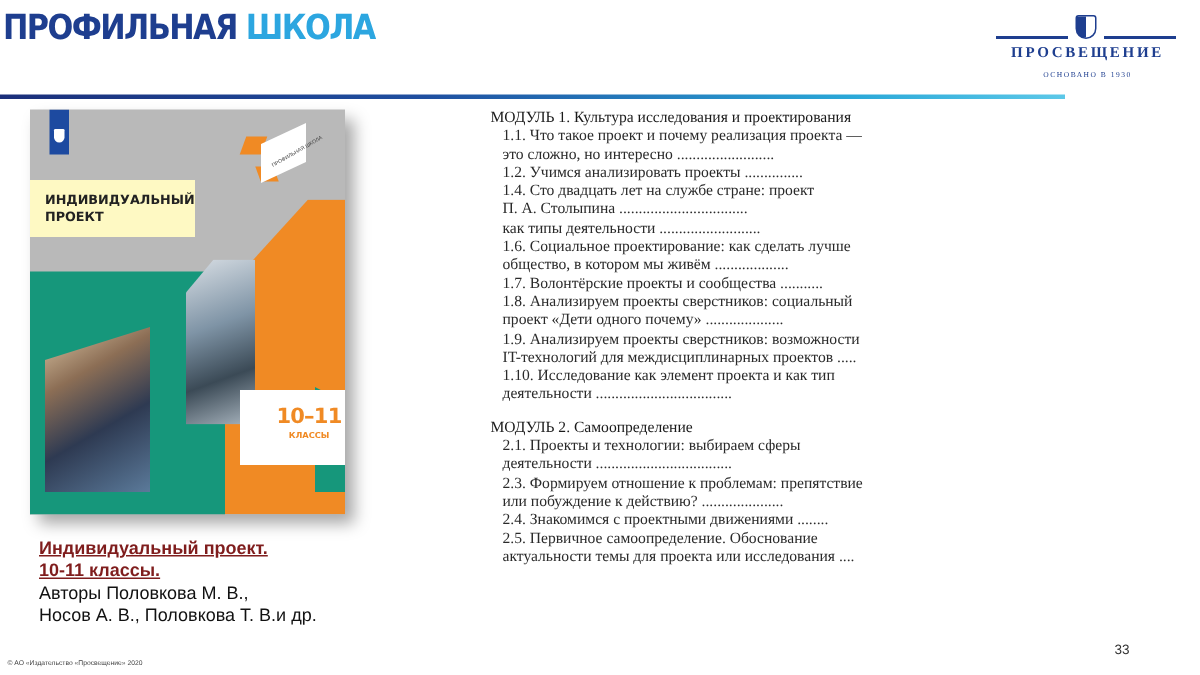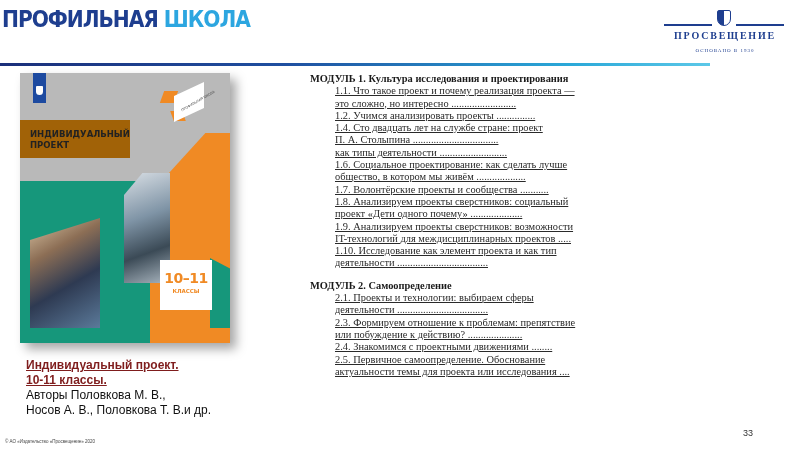--- a/index.html
+++ b/index.html
@@ -11,44 +11,44 @@
   .logo { position:absolute; left:660px; top:8px; width:130px; height:50px; }
   .logo .shield { position:absolute; left:57px; top:2px; width:14px; height:16px; border-radius:2px 2px 7px 7px; background:linear-gradient(90deg,#1e3e8f 50%,#ffffff 50%); border:1.5px solid #1e3e8f; box-sizing:border-box; }
   .logo .line-l { position:absolute; left:4px; top:16px; width:48px; height:1.5px; background:#1e3e8f; }
   .logo .line-r { position:absolute; left:76px; top:16px; width:48px; height:1.5px; background:#1e3e8f; }
   .logo .name { position:absolute; left:0; top:22px; width:130px; text-align:center; font-family:"Liberation Serif", serif; font-weight:bold; font-size:10px; letter-spacing:1.8px; color:#1e3e8f; }
   .logo .since { position:absolute; left:0; top:40px; width:130px; text-align:center; font-family:"Liberation Serif", serif; font-size:5px; letter-spacing:1px; color:#1e3e8f; }
 
   .cover { position:absolute; left:20px; top:73px; width:210px; height:270px; background:#b9b9b9; overflow:hidden; box-shadow:6px 6px 10px rgba(0,0,0,0.35); }
   .cover .pub-badge { position:absolute; left:13px; top:0; width:13px; height:30px; background:#1d4aa0; }
   .cover .pub-badge::after { content:""; position:absolute; left:3px; top:13px; width:7px; height:9px; background:#fff; border-radius:1px 1px 4px 4px; }
-  .cover .title-box { position:absolute; left:0; top:47px; width:110px; height:38px; background:#a16207; padding:9px 6px 0 10px; box-sizing:border-box; font-family:"DejaVu Sans", sans-serif; font-weight:bold; font-size:8.5px; line-height:11px; color:#222; }
+  .cover .title-box { position:absolute; left:0; top:47px; width:110px; height:38px; background:#fef9c3; padding:9px 6px 0 10px; box-sizing:border-box; font-family:"DejaVu Sans", sans-serif; font-weight:bold; font-size:8.5px; line-height:11px; color:#222; }
   .cover .green-tri { position:absolute; left:0; top:108px; width:0; height:0; border-left:150px solid #16977b; border-bottom:162px solid transparent; }
   .cover .green-main { position:absolute; left:0; top:145px; width:130px; height:125px; background:#16977b; }
   .cover .orange-block { position:absolute; left:128px; top:60px; width:82px; height:210px; background:#f08a24; clip-path:polygon(70% 0,100% 0,100% 100%,0 100%,0 30%); }
   .cover .machine-photo { position:absolute; left:104px; top:100px; width:46px; height:110px; background:linear-gradient(160deg,#d8dee4 0%,#7f94a6 40%,#3b4a56 70%,#a9b5bf 100%); clip-path:polygon(40% 0,100% 0,100% 100%,0 100%,0 20%); }
   .cover .people-photo { position:absolute; left:10px; top:145px; width:70px; height:110px; background:linear-gradient(150deg,#dcc7a6 0%,#8c6e55 30%,#2e3a52 60%,#5b7a9a 100%); clip-path:polygon(0 20%,100% 0,100% 100%,0 100%); }
-  .cover .grade-box { position:absolute; left:140px; top:187px; width:52px; height:50px; background:#fff; text-align:center; color:#f08a24; font-family:"DejaVu Sans", sans-serif; font-weight:bold; }
+  .cover .grade-box { position:absolute; left:140px; top:187px; width:52px; height:50px; background:#fff; text-align:center; color:#f08a24; font-family:"DejaVu Sans", sans-serif; font-weight:bold;padding-left:20px; }
   .cover .grade-box .num { display:block; font-size:14px; margin-top:10px; letter-spacing:-0.5px; }
   .cover .grade-box .lbl { display:block; font-size:5.5px; margin-top:2px; }
   .cover .green-side { position:absolute; left:190px; top:185px; width:20px; height:70px; background:#16977b; clip-path:polygon(0 0,100% 15%,100% 100%,0 100%); }
   .cover .emblem { position:absolute; left:142px; top:12px; width:54px; height:40px; }
   .cover .emblem .o1 { position:absolute; left:0; top:6px; width:14px; height:12px; background:#f08a24; transform:skewX(-20deg); }
   .cover .emblem .o2 { position:absolute; left:10px; top:26px; width:12px; height:10px; background:#f08a24; transform:skewX(20deg); }
   .cover .emblem .w { position:absolute; left:12px; top:4px; width:30px; height:26px; background:#fff; transform:skewY(-25deg); }
   .cover .emblem .wt { position:absolute; left:17px; top:14px; font-size:3.5px; color:#444; transform:rotate(-30deg); white-space:nowrap; }
 
   .book-info { position:absolute; left:26px; top:358px; width:240px; font-size:12px; line-height:15px; color:#111; }
   .book-info .link { color:#7f1d1d; font-weight:bold; text-decoration:underline; display:block; }
   .book-info .txt { display:block; }
 
   .toc { position:absolute; left:310px; top:73px; width:330px; font-family:"Liberation Serif", serif; font-size:10.4px; line-height:12.3px; color:#2a2a2a; }
-  .toc .module { font-weight:bold; color:#1a1a1a; }
+  .toc .module { font-weight:normal; color:#1a1a1a;margin-left:17px; }
   .toc .module-2 { margin-top:10px; }
-  .toc .entry { padding-left:25px; white-space:nowrap;text-decoration:underline; }
+  .toc .entry { padding-left:25px; white-space:nowrap; }
   .toc .entry .line { display:block; }
 
   .page-number { position:absolute; left:743px; top:428px; font-size:9px; color:#333; }
   .copyright { position:absolute; left:5px; top:439px; font-size:4.5px; color:#444; }
 </style>
 </head>
 <body>
 
 <div class="brand-title">
   <span class="w1">ПРОФИЛЬНАЯ</span>

